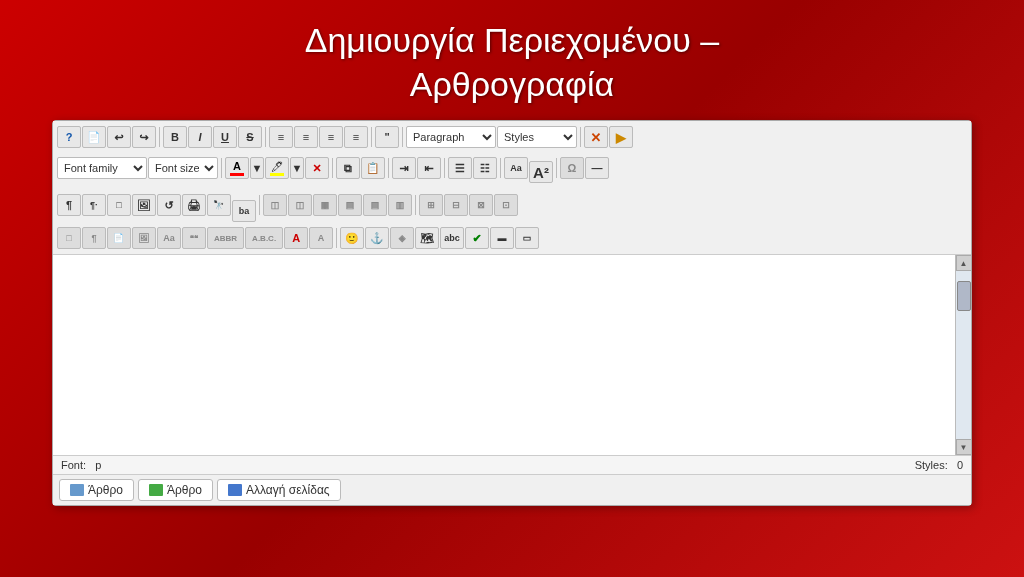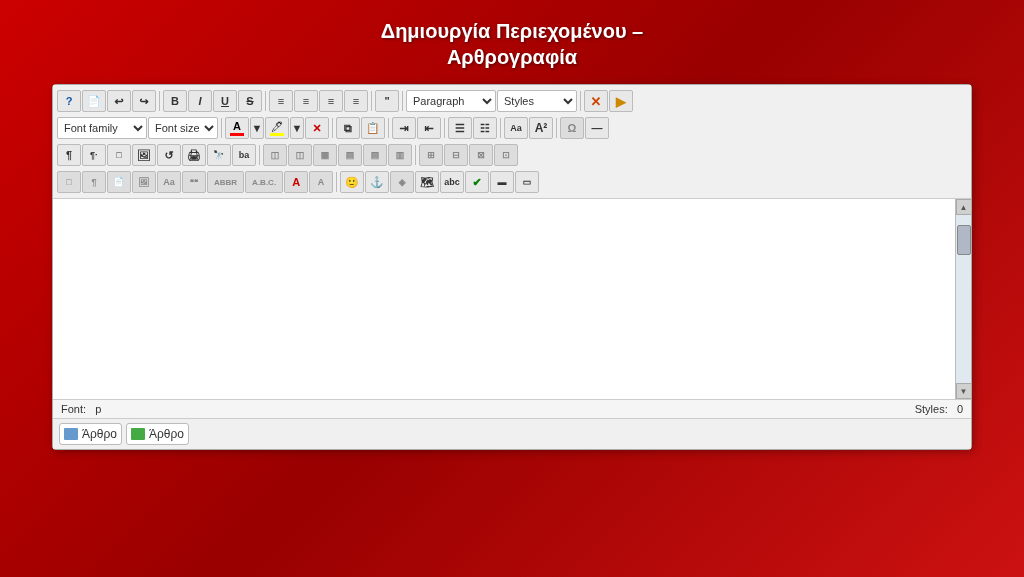--- a/index.html
+++ b/index.html
@@ -13,22 +13,22 @@
       justify-content: flex-start;
       font-family: Arial, sans-serif;
       overflow: hidden;
     }
     .title-area {
       text-align: center;
       padding: 18px 20px 14px;
       color: white;
     }
     .title-area h1 {
-      font-size: 20px;
-      font-weight: bold;
+      font-size: 34px;
+      font-weight: normal;
       text-shadow: 1px 1px 3px rgba(0,0,0,0.5);
       line-height: 1.3;
     }
     .editor-container {
       background: #ffffff;
       border: 1px solid #aaa;
       border-radius: 4px;
       width: 920px;
       margin: 0 auto;
       box-shadow: 2px 2px 8px rgba(0,0,0,0.3);
@@ -196,21 +196,21 @@
       background: #f0f0f0;
       border-top: 1px solid #ccc;
       padding: 4px 6px;
       display: flex;
       gap: 4px;
     }
     .tab-btn {
       display: inline-flex;
       align-items: center;
       gap: 4px;
-      padding: 3px 4px;
+      padding: 3px 10px;
       background: white;
       border: 1px solid #bbb;
       border-radius: 3px;
       font-size: 12px;
       cursor: pointer;
       color: #333;
     }
     .tab-icon {
       width: 14px;
       height: 12px;
@@ -289,35 +289,35 @@
       <button class="tb-btn">⧉</button>
       <button class="tb-btn">📋</button>
       <div class="tb-separator"></div>
       <button class="tb-btn">⇥</button>
       <button class="tb-btn">⇤</button>
       <div class="tb-separator"></div>
       <button class="tb-btn">☰</button>
       <button class="tb-btn">☷</button>
       <div class="tb-separator"></div>
       <button class="tb-btn" style="font-size:9px;">Aa</button>
-      <button class="tb-btn" style="font-size:12px;">A²</button>
+      <button class="tb-btn" style="font-size:15px;margin-top:8px;">A²</button>
       <div class="tb-separator"></div>
       <button class="tb-btn gray">Ω</button>
       <button class="tb-btn">—</button>
     </div>
 
     <div class="toolbar-row">
       <button class="tb-btn">¶</button>
       <button class="tb-btn" style="font-size:9px;">¶·</button>
       <button class="tb-btn" style="font-size:9px;">□</button>
       <button class="tb-btn">🖼</button>
       <button class="tb-btn">↺</button>
       <button class="tb-btn">🖨</button>
       <button class="tb-btn" style="font-size:9px;">🔭</button>
-      <button class="tb-btn" style="font-size:9px;">ba</button>
+      <button class="tb-btn" style="font-size:9px;margin-top:12px;">ba</button>
       <div class="tb-separator"></div>
       <button class="tb-btn gray" style="font-size:9px;">◫</button>
       <button class="tb-btn gray" style="font-size:9px;">◫</button>
       <button class="tb-btn gray" style="font-size:9px;">▦</button>
       <button class="tb-btn gray" style="font-size:9px;">▤</button>
       <button class="tb-btn gray" style="font-size:9px;">▤</button>
       <button class="tb-btn gray" style="font-size:9px;">▥</button>
       <div class="tb-separator"></div>
       <button class="tb-btn gray" style="font-size:9px;">⊞</button>
       <button class="tb-btn gray" style="font-size:9px;">⊟</button>
@@ -374,15 +374,19 @@
 
   <div class="bottom-tabs">
     <button class="tab-btn">
       <div class="tab-icon"></div>
       <span>Άρθρο</span>
     </button>
     <button class="tab-btn">
       <div class="tab-icon green"></div>
       <span>Άρθρο</span>
     </button>
+    <button class="tab-btn">
+      <div class="tab-icon blue2"></div>
+      <span>Αλλαγή σελίδας</span>
+    </button>
   </div>
 
 </div>
 
 </body></html>

